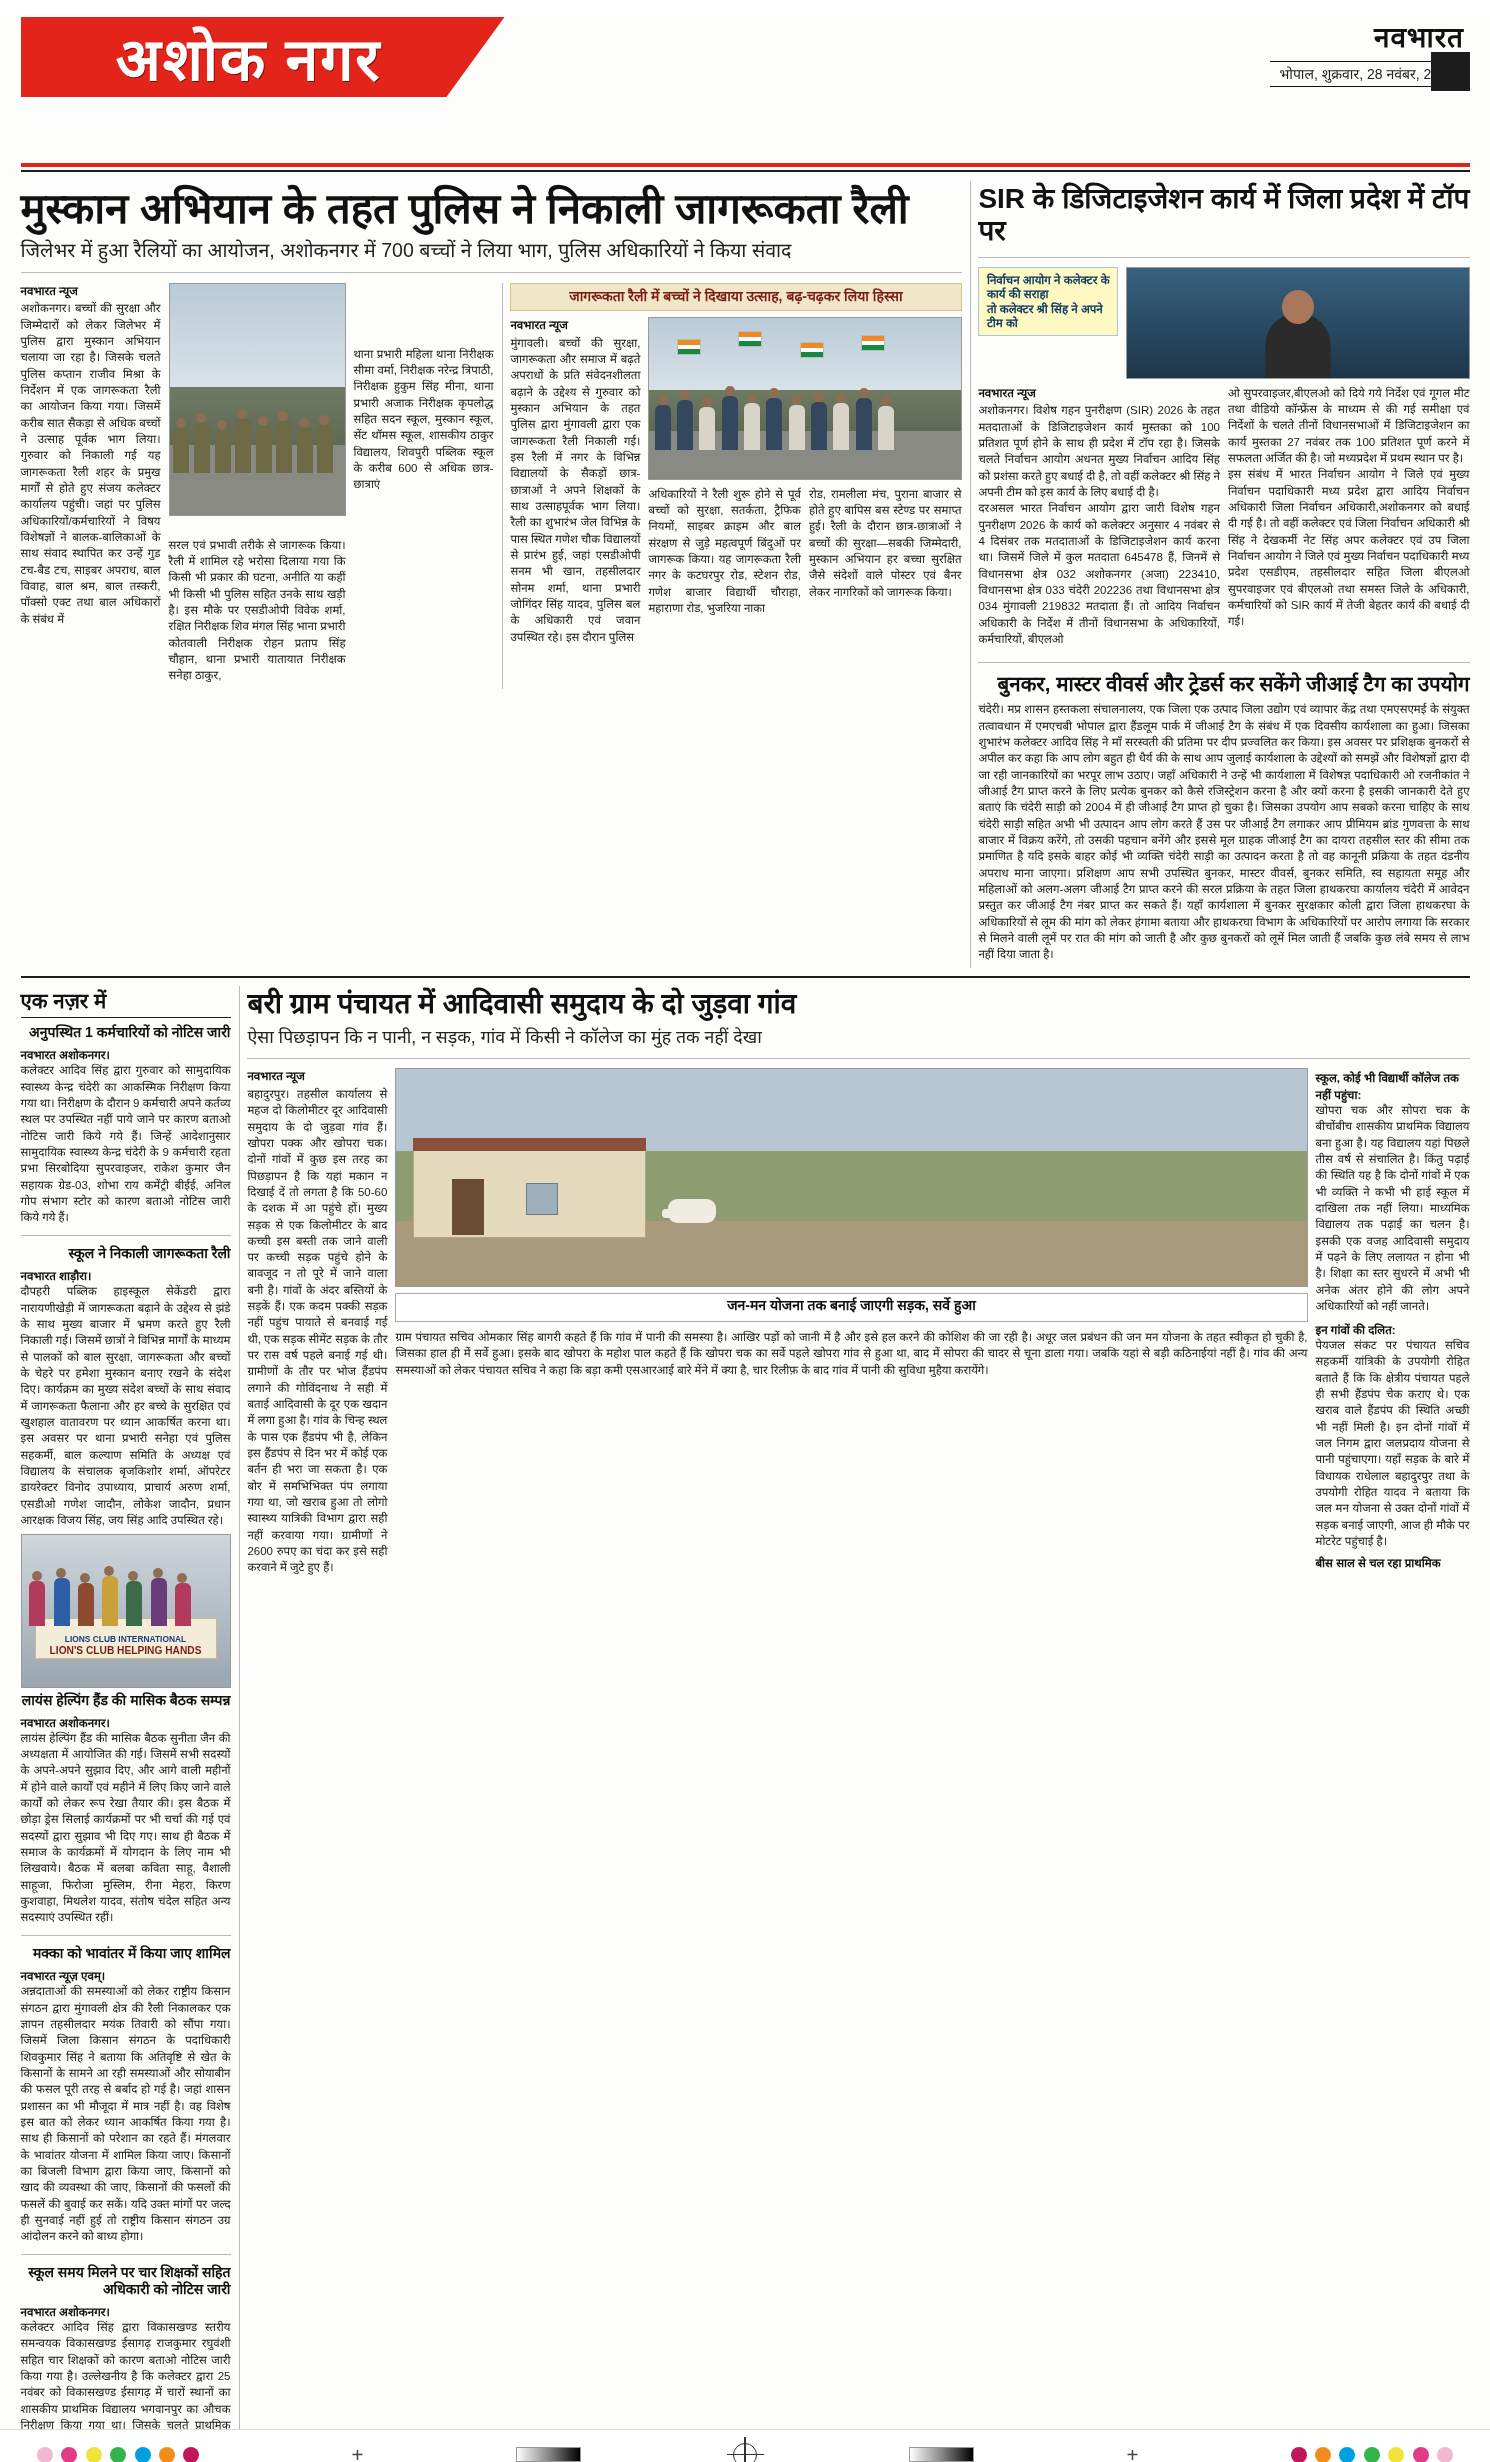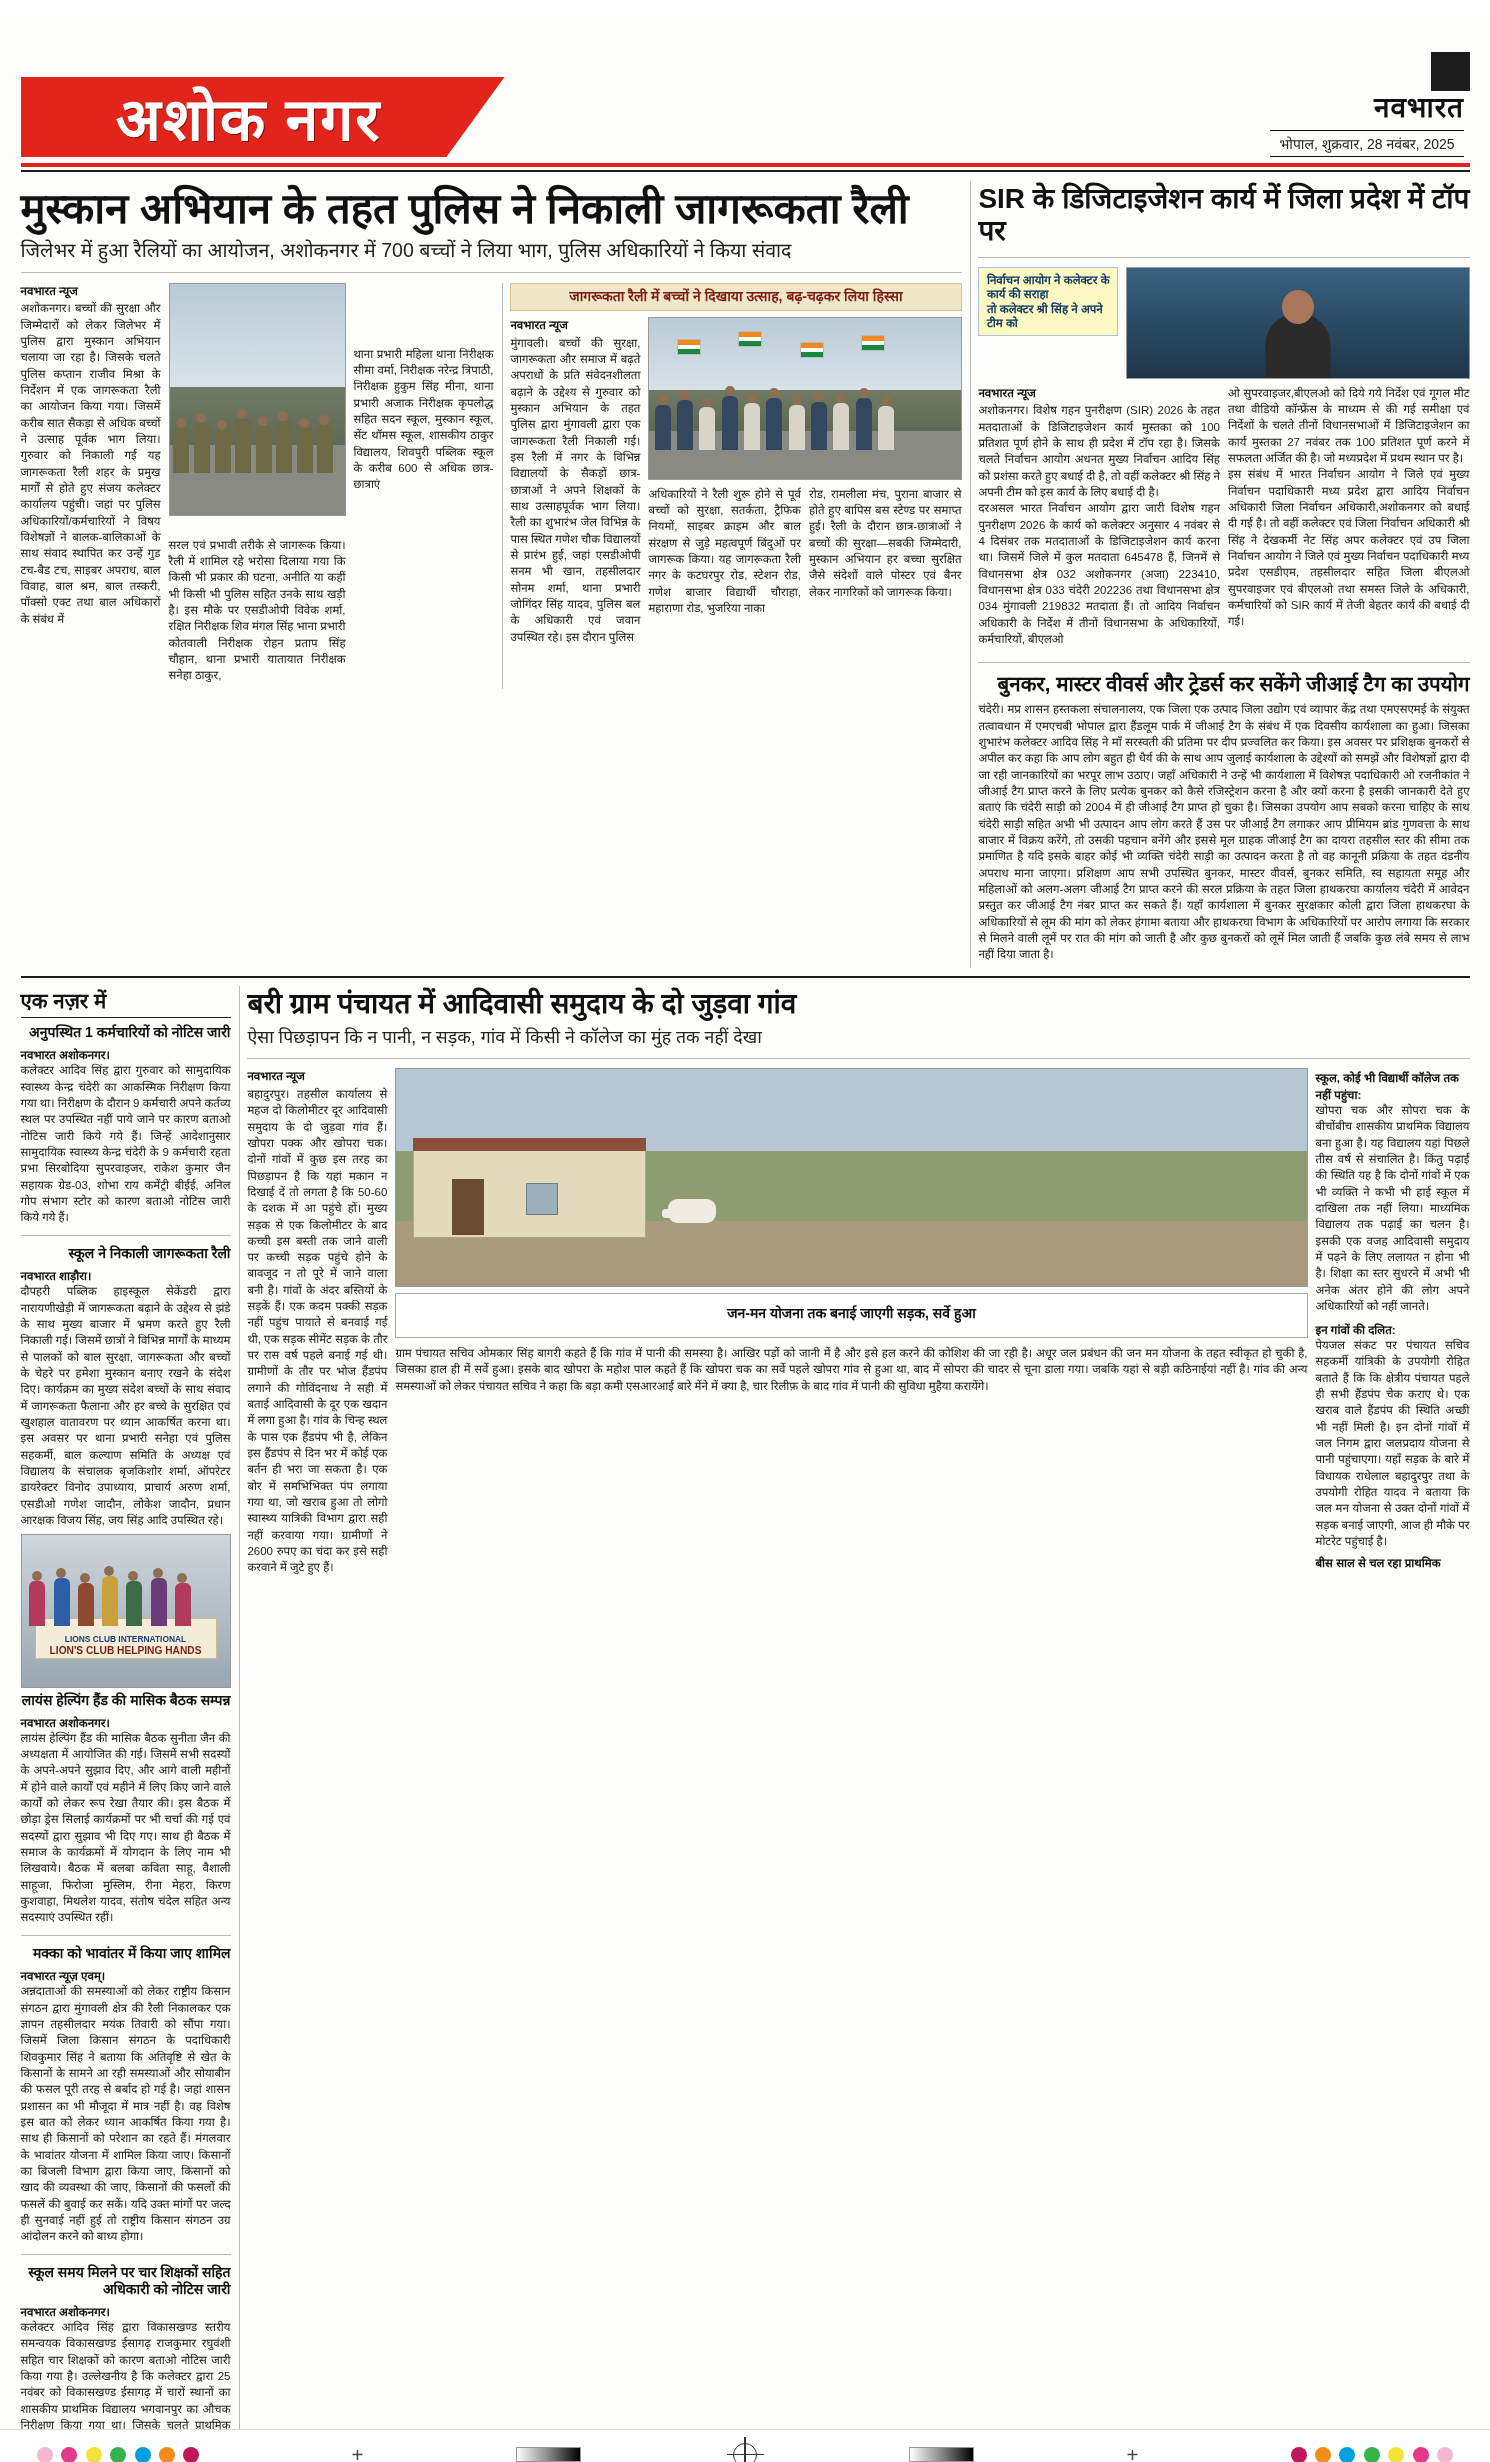--- a/index.html
+++ b/index.html
@@ -17,21 +17,21 @@
     position:relative;
     padding:0;
     background:#fdfdfb;
   }
   
   .masthead {
     position:relative;
     height:140px;
     margin:17px 20.5px 0 20.5px;
     display:flex;
-    align-items:flex-end;
+    align-items:flex-start;
   }
   .mast-red {
     background:#e2241a;
     width:484px;
     display:flex;
     align-items:center;
     justify-content:center;
     position:relative;
     clip-path:polygon(0 0, 100% 0, 88% 100%, 0 100%);
   }
@@ -388,21 +388,21 @@
             <div class="photo" style="height:219px">
               <div style="position:absolute;inset:0;background:linear-gradient(#b6c6d2 0 38%, #8e9c72 38% 70%, #a99a7e 70% 100%)"></div>
               <div style="position:absolute;left:17px;top:80px;width:233px;height:89px;background:#e4d9bd;border:0.9px solid #b5a585"></div>
               <div style="position:absolute;left:17px;top:69px;width:233px;height:13px;background:#8b4f3a"></div>
               <div style="position:absolute;left:56px;top:110px;width:32px;height:56px;background:#6a4b35"></div>
               <div style="position:absolute;left:130px;top:114px;width:32px;height:32px;background:#9fb0bd;border:0.9px solid #6d7d88"></div>
               <div style="position:absolute;left:272px;top:130px;width:48px;height:24px;background:#f0ece3;border-radius:9.3px"></div>
               <div style="position:absolute;left:266px;top:140px;width:13px;height:9.3px;background:#f0ece3;border-radius:3.7px"></div>
             </div>
             <div class="box" style="margin-top:5.6px;padding:3.7px 5.6px">
-              <div class="sub-head" style="border:none;font-size:14px;margin:8px">जन-मन योजना तक बनाई जाएगी सड़क, सर्वे हुआ</div>
+              <div class="sub-head" style="border:none;font-size:14px;margin:0">जन-मन योजना तक बनाई जाएगी सड़क, सर्वे हुआ</div>
             </div>
             <p class="body">ग्राम पंचायत सचिव ओमकार सिंह बागरी कहते हैं कि गांव में पानी की समस्या है। आखिर पड़ों को जानी में है और इसे हल करने की कोशिश की जा रही है। अधूर जल प्रबंधन की जन मन योजना के तहत स्वीकृत हो चुकी है, जिसका हाल ही में सर्वे हुआ। इसके बाद खोपरा के महोश पाल कहते हैं कि खोपरा चक का सर्वे पहले खोपरा गांव से हुआ था, बाद में सोपरा की चादर से चूना डाला गया। जबकि यहां से बड़ी कठिनाईयां नहीं है। गांव की अन्य समस्याओं को लेकर पंचायत सचिव ने कहा कि बड़ा कमी एसआरआई बारे मेंने में क्या है, चार रिलीफ़ के बाद गांव में पानी की सुविधा मुहैया करायेंगे।</p>
           </div>
 
           <div style="flex:0 0 154px">
             <span class="byline">स्कूल, कोई भी विद्यार्थी कॉलेज तक नहीं पहुंचा:</span>
             <p class="body">खोपरा चक और सोपरा चक के बीचोंबीच शासकीय प्राथमिक विद्यालय बना हुआ है। यह विद्यालय यहां पिछले तीस वर्ष से संचालित है। किंतु पढ़ाई की स्थिति यह है कि दोनों गांवों में एक भी व्यक्ति ने कभी भी हाई स्कूल में दाखिला तक नहीं लिया। माध्यमिक विद्यालय तक पढ़ाई का चलन है। इसकी एक वजह आदिवासी समुदाय में पढ़ने के लिए ललायत न होना भी है। शिक्षा का स्तर सुधरने में अभी भी अनेक अंतर होने की लोग अपने अधिकारियों को नहीं जानते।</p>
             <span class="byline">इन गांवों की दलित:</span>
             <p class="body">पेयजल संकट पर पंचायत सचिव सहकर्मी यांत्रिकी के उपयोगी रोहित बताते हैं कि कि क्षेत्रीय पंचायत पहले ही सभी हैंडपंप चेक कराए थे। एक खराब वाले हैंडपंप की स्थिति अच्छी भी नहीं मिली है। इन दोनों गांवों में जल निगम द्वारा जलप्रदाय योजना से पानी पहुंचाएगा। यहाँ सड़क के बारे में विधायक राधेलाल बहादुरपुर तथा के उपयोगी रोहित यादव ने बताया कि जल मन योजना से उक्त दोनों गांवों में सड़क बनाई जाएगी, आज ही मौके पर मोटरेट पहुंचाई है।</p>
             <div class="byline">बीस साल से चल रहा प्राथमिक</div>

